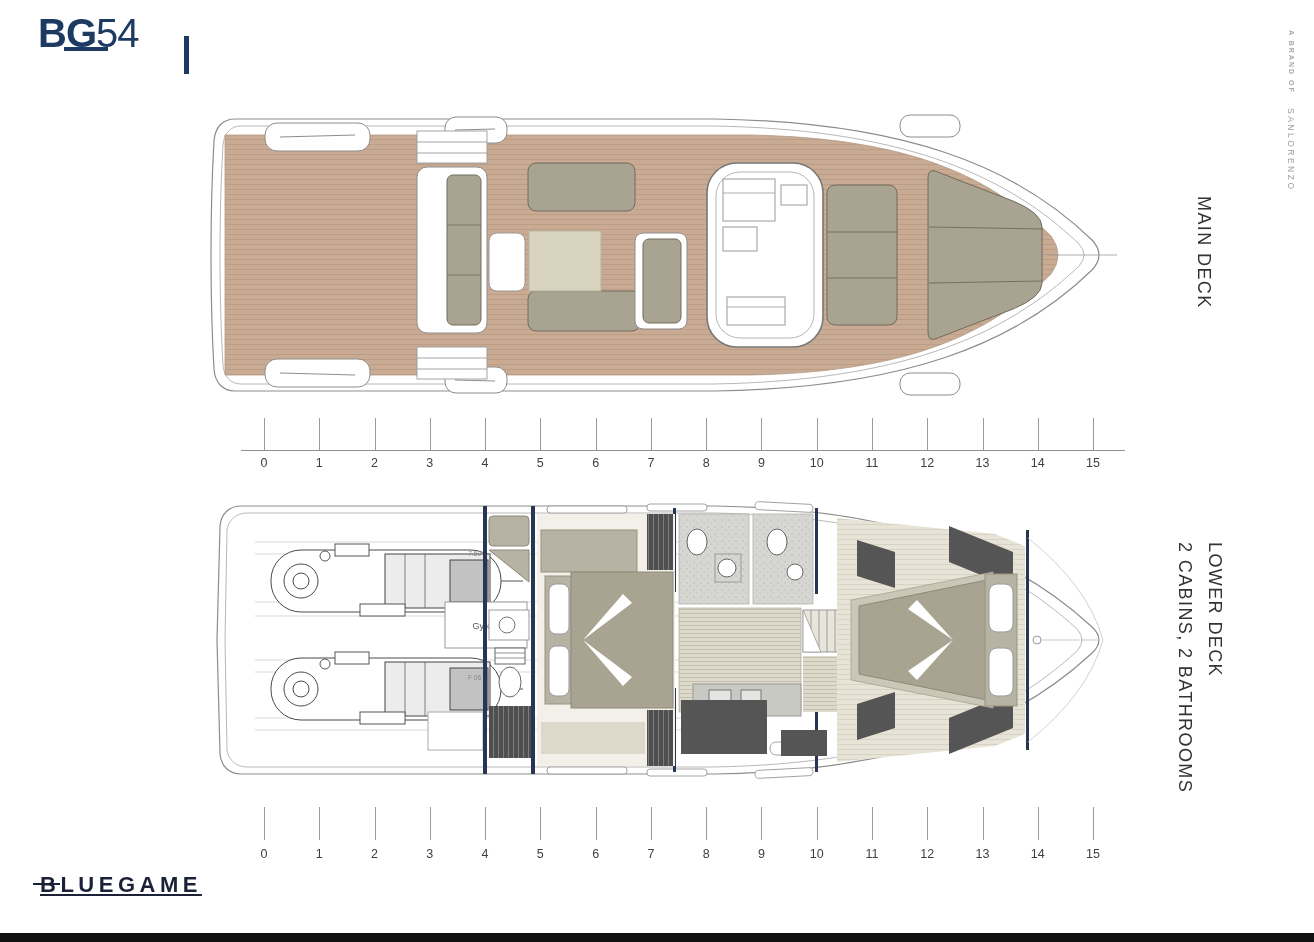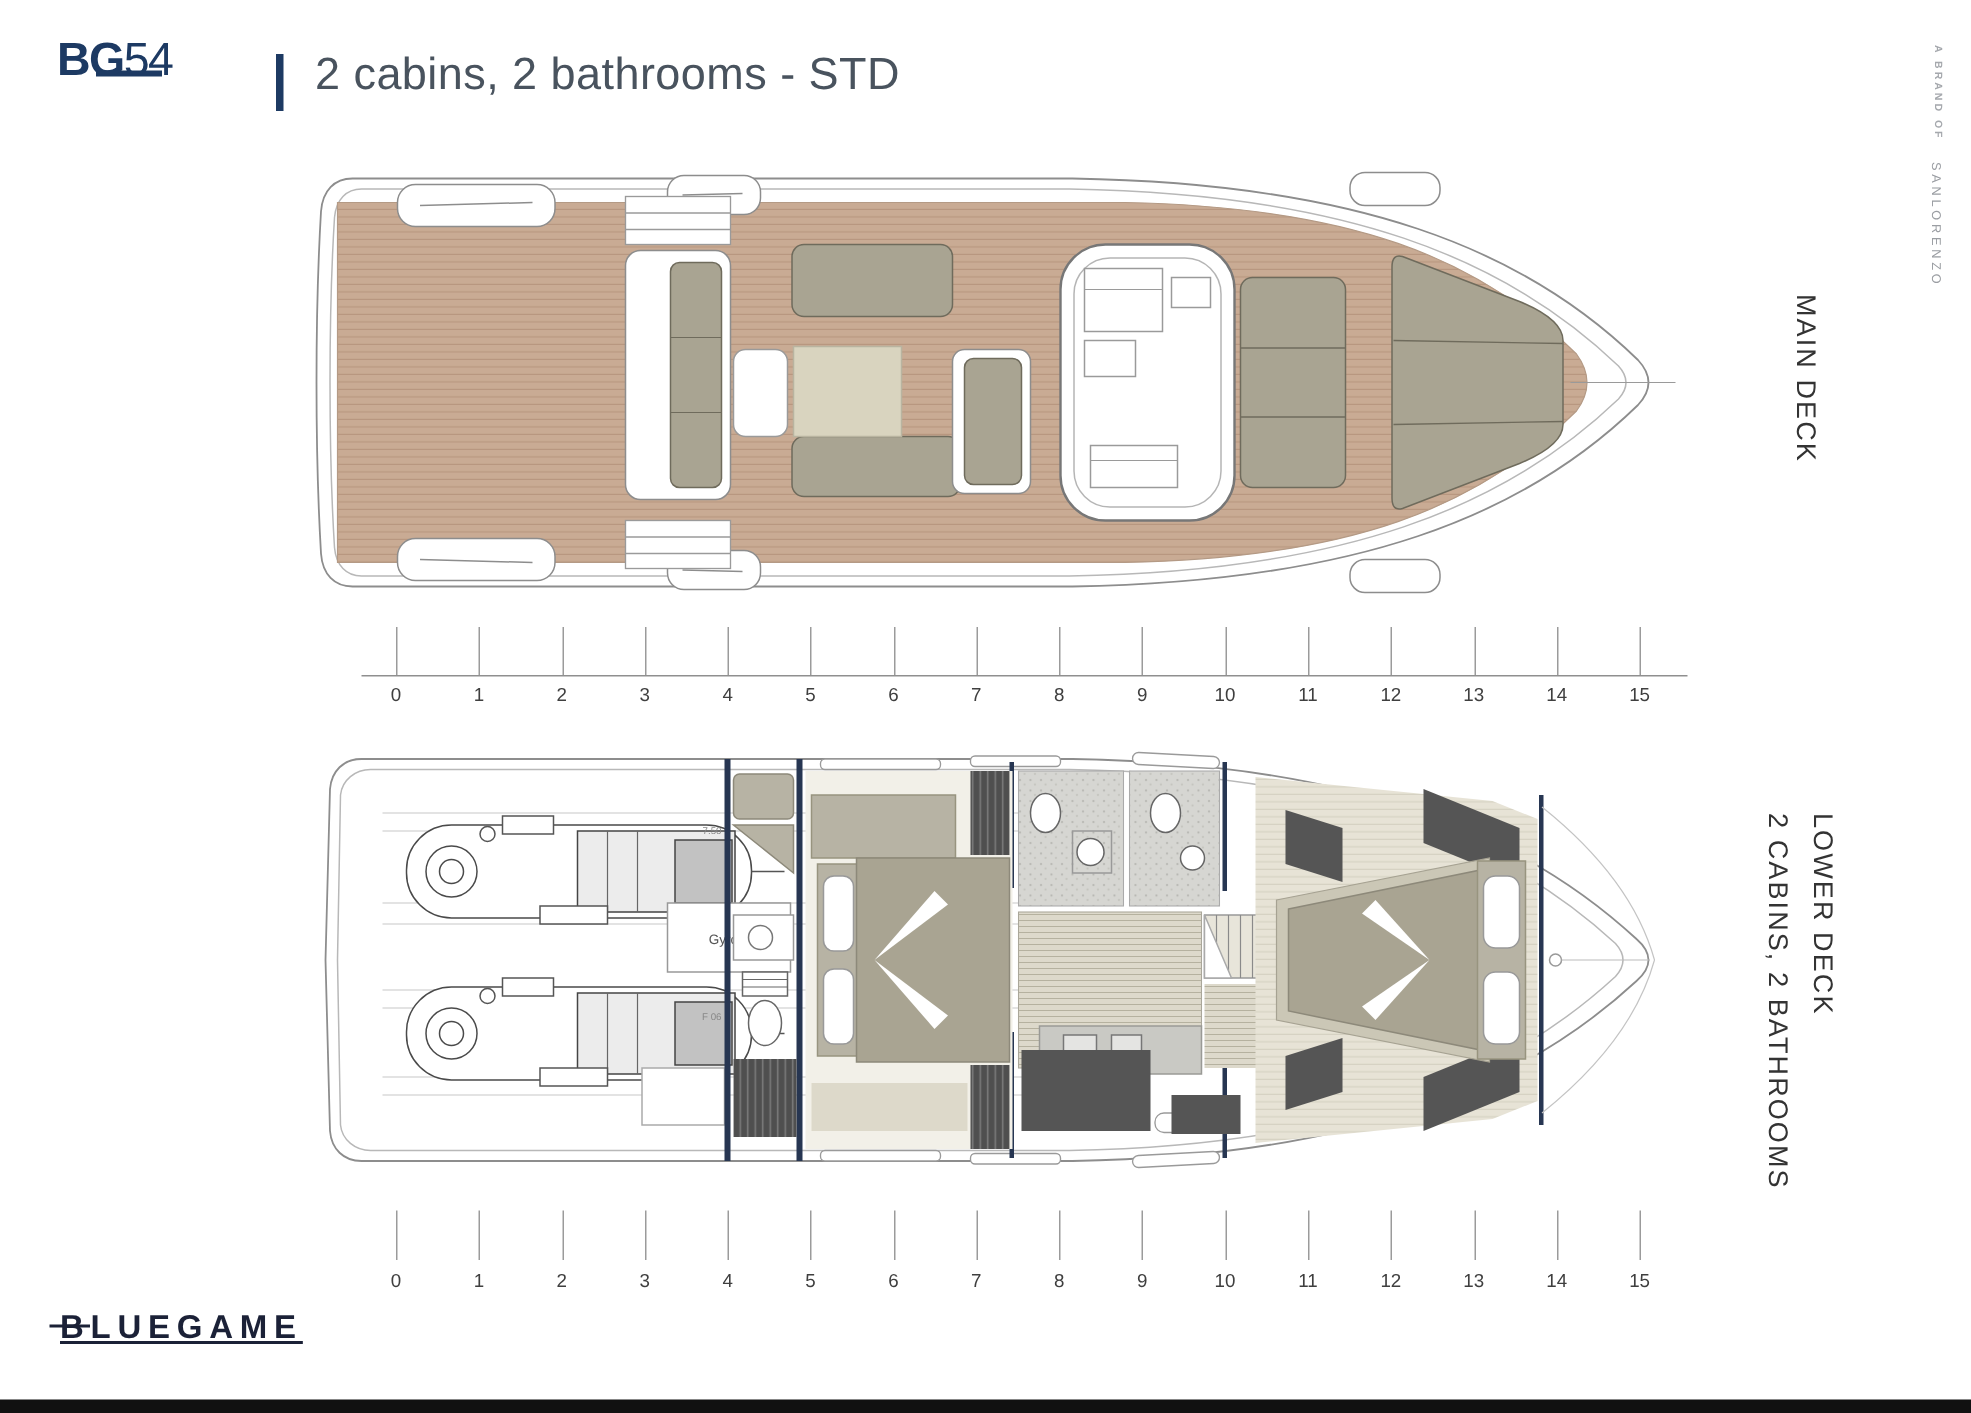--- a/index.html
+++ b/index.html
@@ -1,21 +1,21 @@
 <!DOCTYPE html>
 <html style="--navy: #1d3a63; --logo-navy: #1b2137; --subtitle-gray: #49535e; --deck-wood: #c9ab94; --cushion-olive: #a9a492; --table-beige: #d9d4bf; --taupe: #b7b3a4; --pale-floor: #f2f0e8; --dark-furniture: #555555; --bulkhead-navy: #273652; --label-gray: #a5a8ad; --deck-label-color: #333333; --ruler-color: #8f8f8f; --bottom-bar: #111111;"><head>
 <meta charset="utf-8">
 <style>
   html,body{margin:0;padding:0;background:#fff;}
   body{width:1314px;height:942px;position:relative;overflow:hidden;
        font-family:"Liberation Sans",sans-serif;}
   .page{position:absolute;inset:0;background:#fff;}
 
   
-  .logo{position:absolute;left:38px;top:22px;font-size:31px;color:var(--navy,#1d3a63);
+  .logo{position:absolute;left:38px;top:11px;font-size:40px;color:var(--navy,#1d3a63);
         letter-spacing:-1px;white-space:nowrap;text-align:right;}
   .logo .bg{font-weight:700;}
   .logo .num{font-weight:300;}
   .logo-strike{position:absolute;left:64px;top:47px;width:44px;height:4px;
         background:var(--navy,#1d3a63);}
   .separator{position:absolute;left:184px;top:36px;width:5px;height:38px;
         background:var(--navy,#1d3a63);}
   .subtitle{position:absolute;left:210px;top:33px;font-size:30px;font-weight:400;
         color:var(--subtitle-gray,#49535e);letter-spacing:.3px;white-space:nowrap;}
 
@@ -60,21 +60,20 @@
 </head>
 <body>
 
 <div class="page">
 
   <div class="logo-strike"></div>
   <div class="logo">
     <span class="bg">BG</span><span class="num">54</span>
   </div>
   <div class="separator"></div>
-  <div class="subtitle">2 cabins, 2 bathrooms - STD</div>
 
   <div class="brand-mark">
     <span class="b1">A BRAND OF</span>
     <span class="b2">SANLORENZO</span>
   </div>
 
   <div class="deck-label" id="main-deck-label">MAIN DECK</div>
   <div class="deck-label" id="lower-deck-label">
     <div>LOWER DECK</div>
     <div>2 CABINS, 2 BATHROOMS</div>

